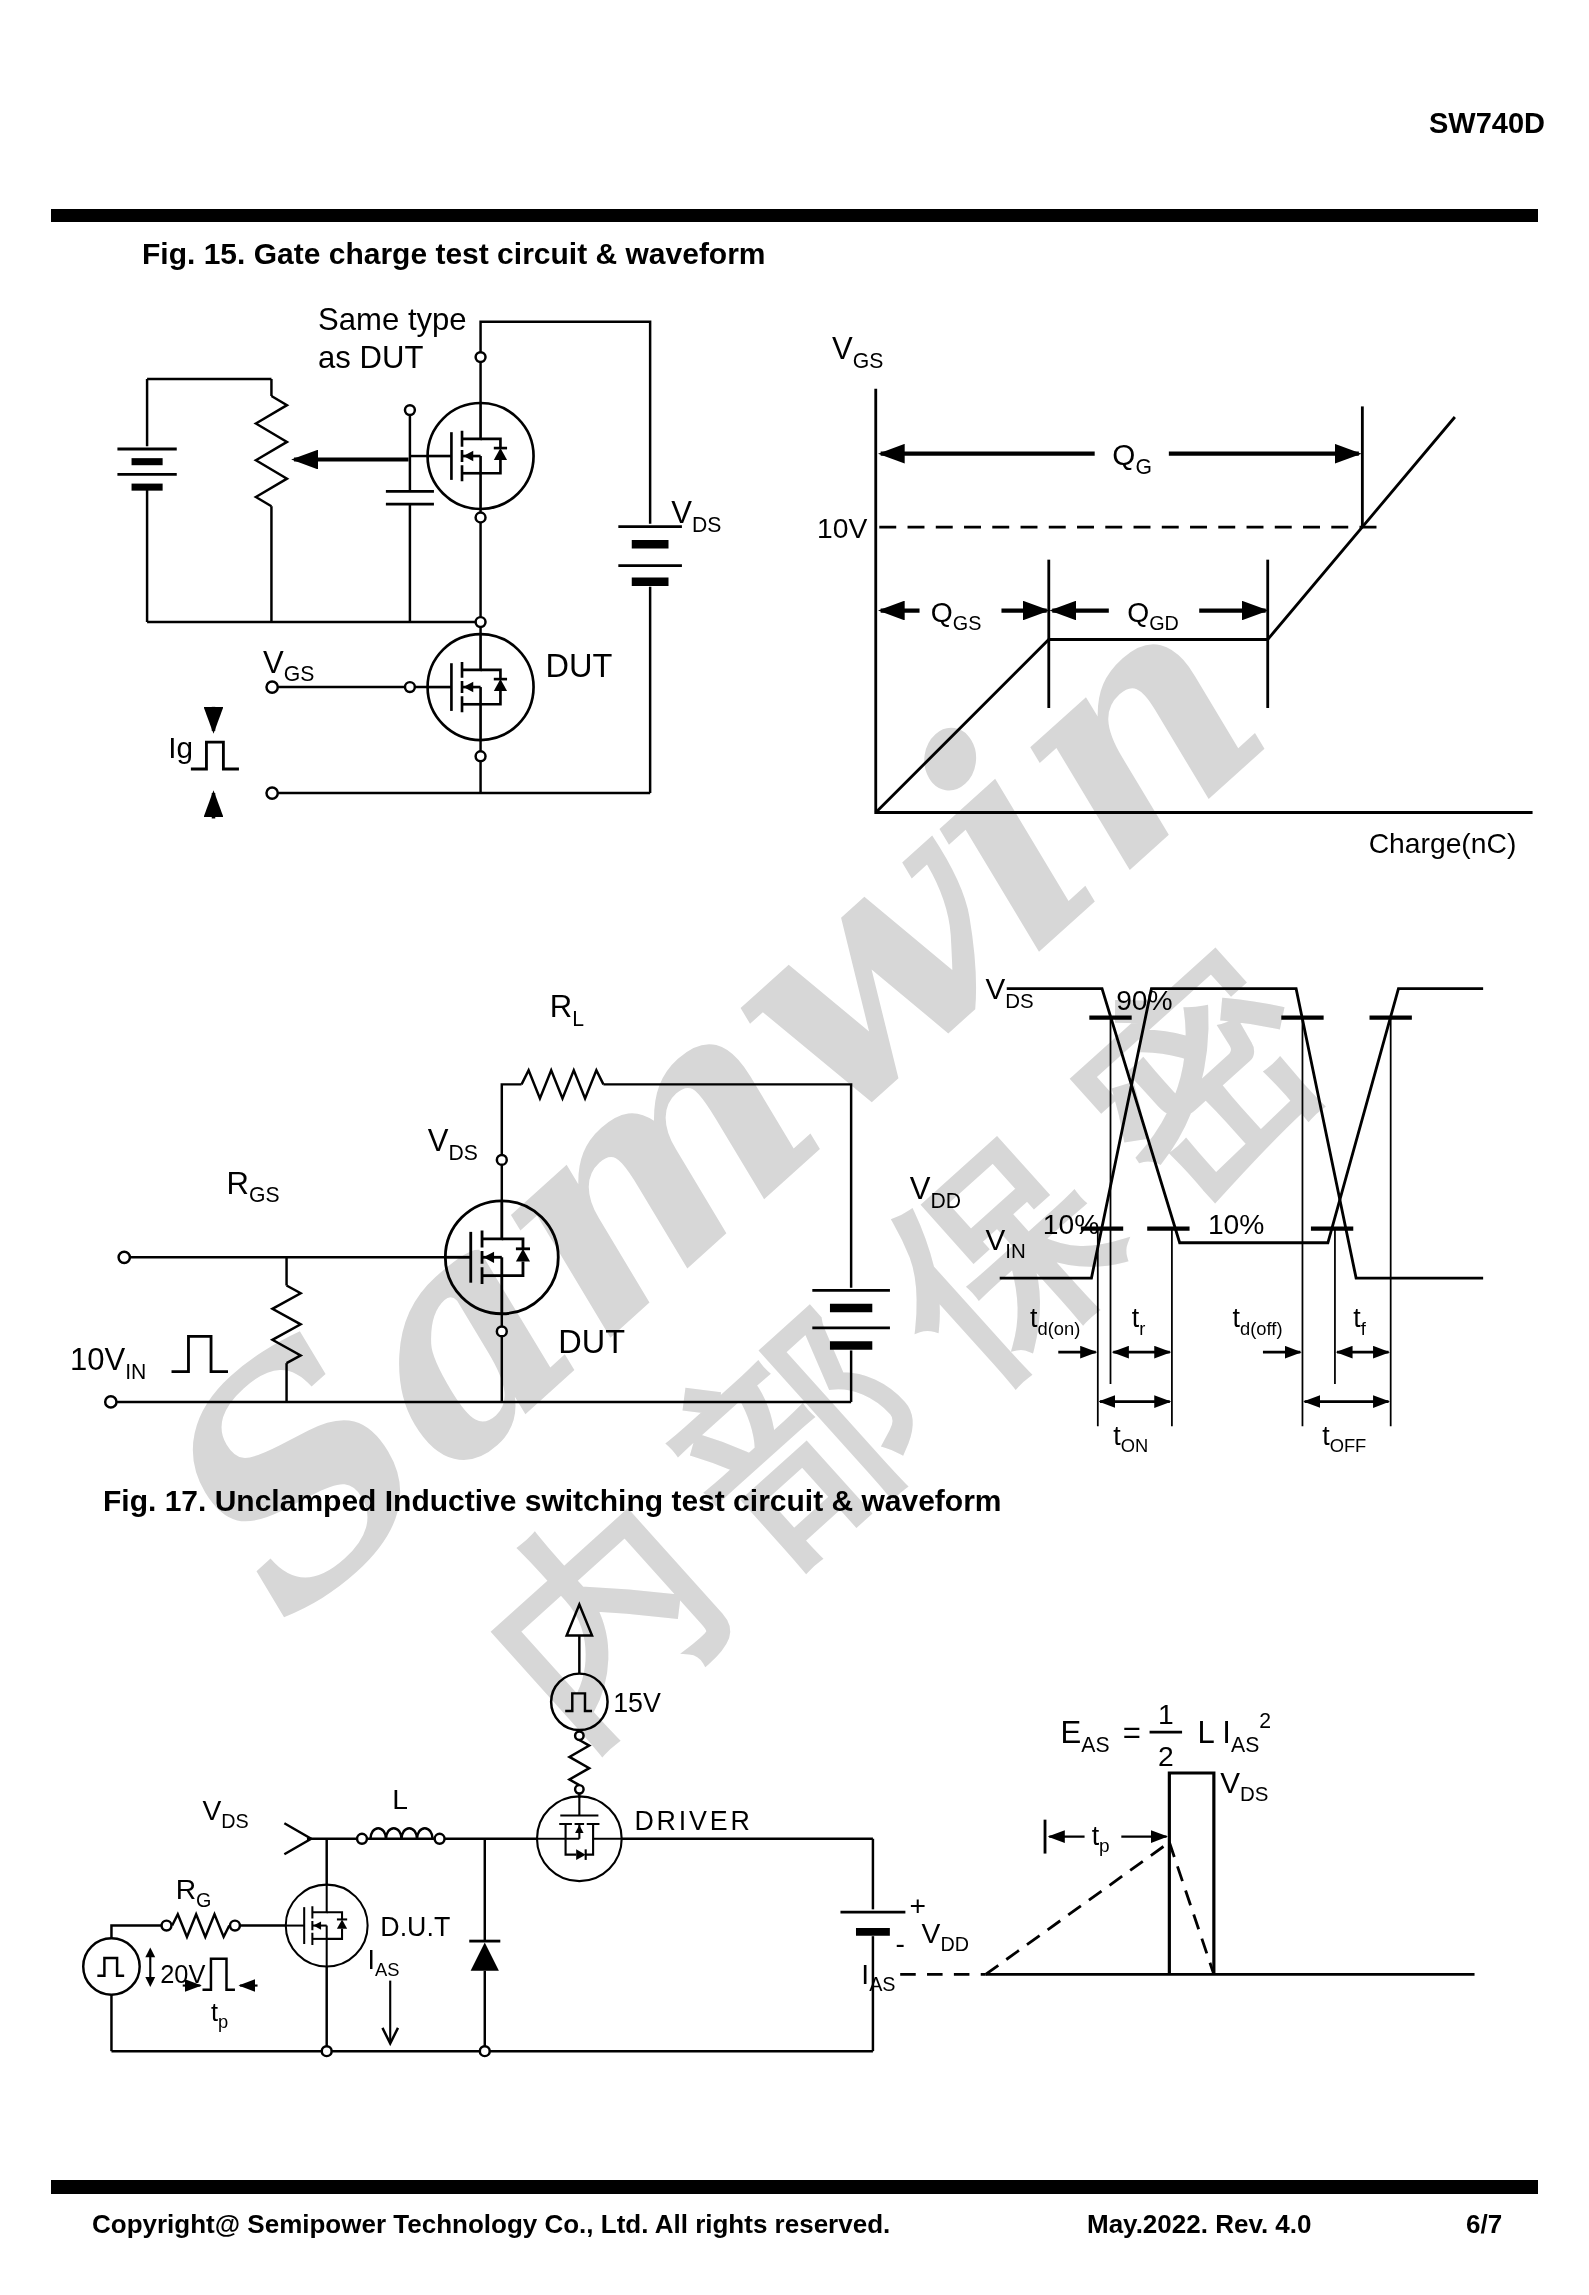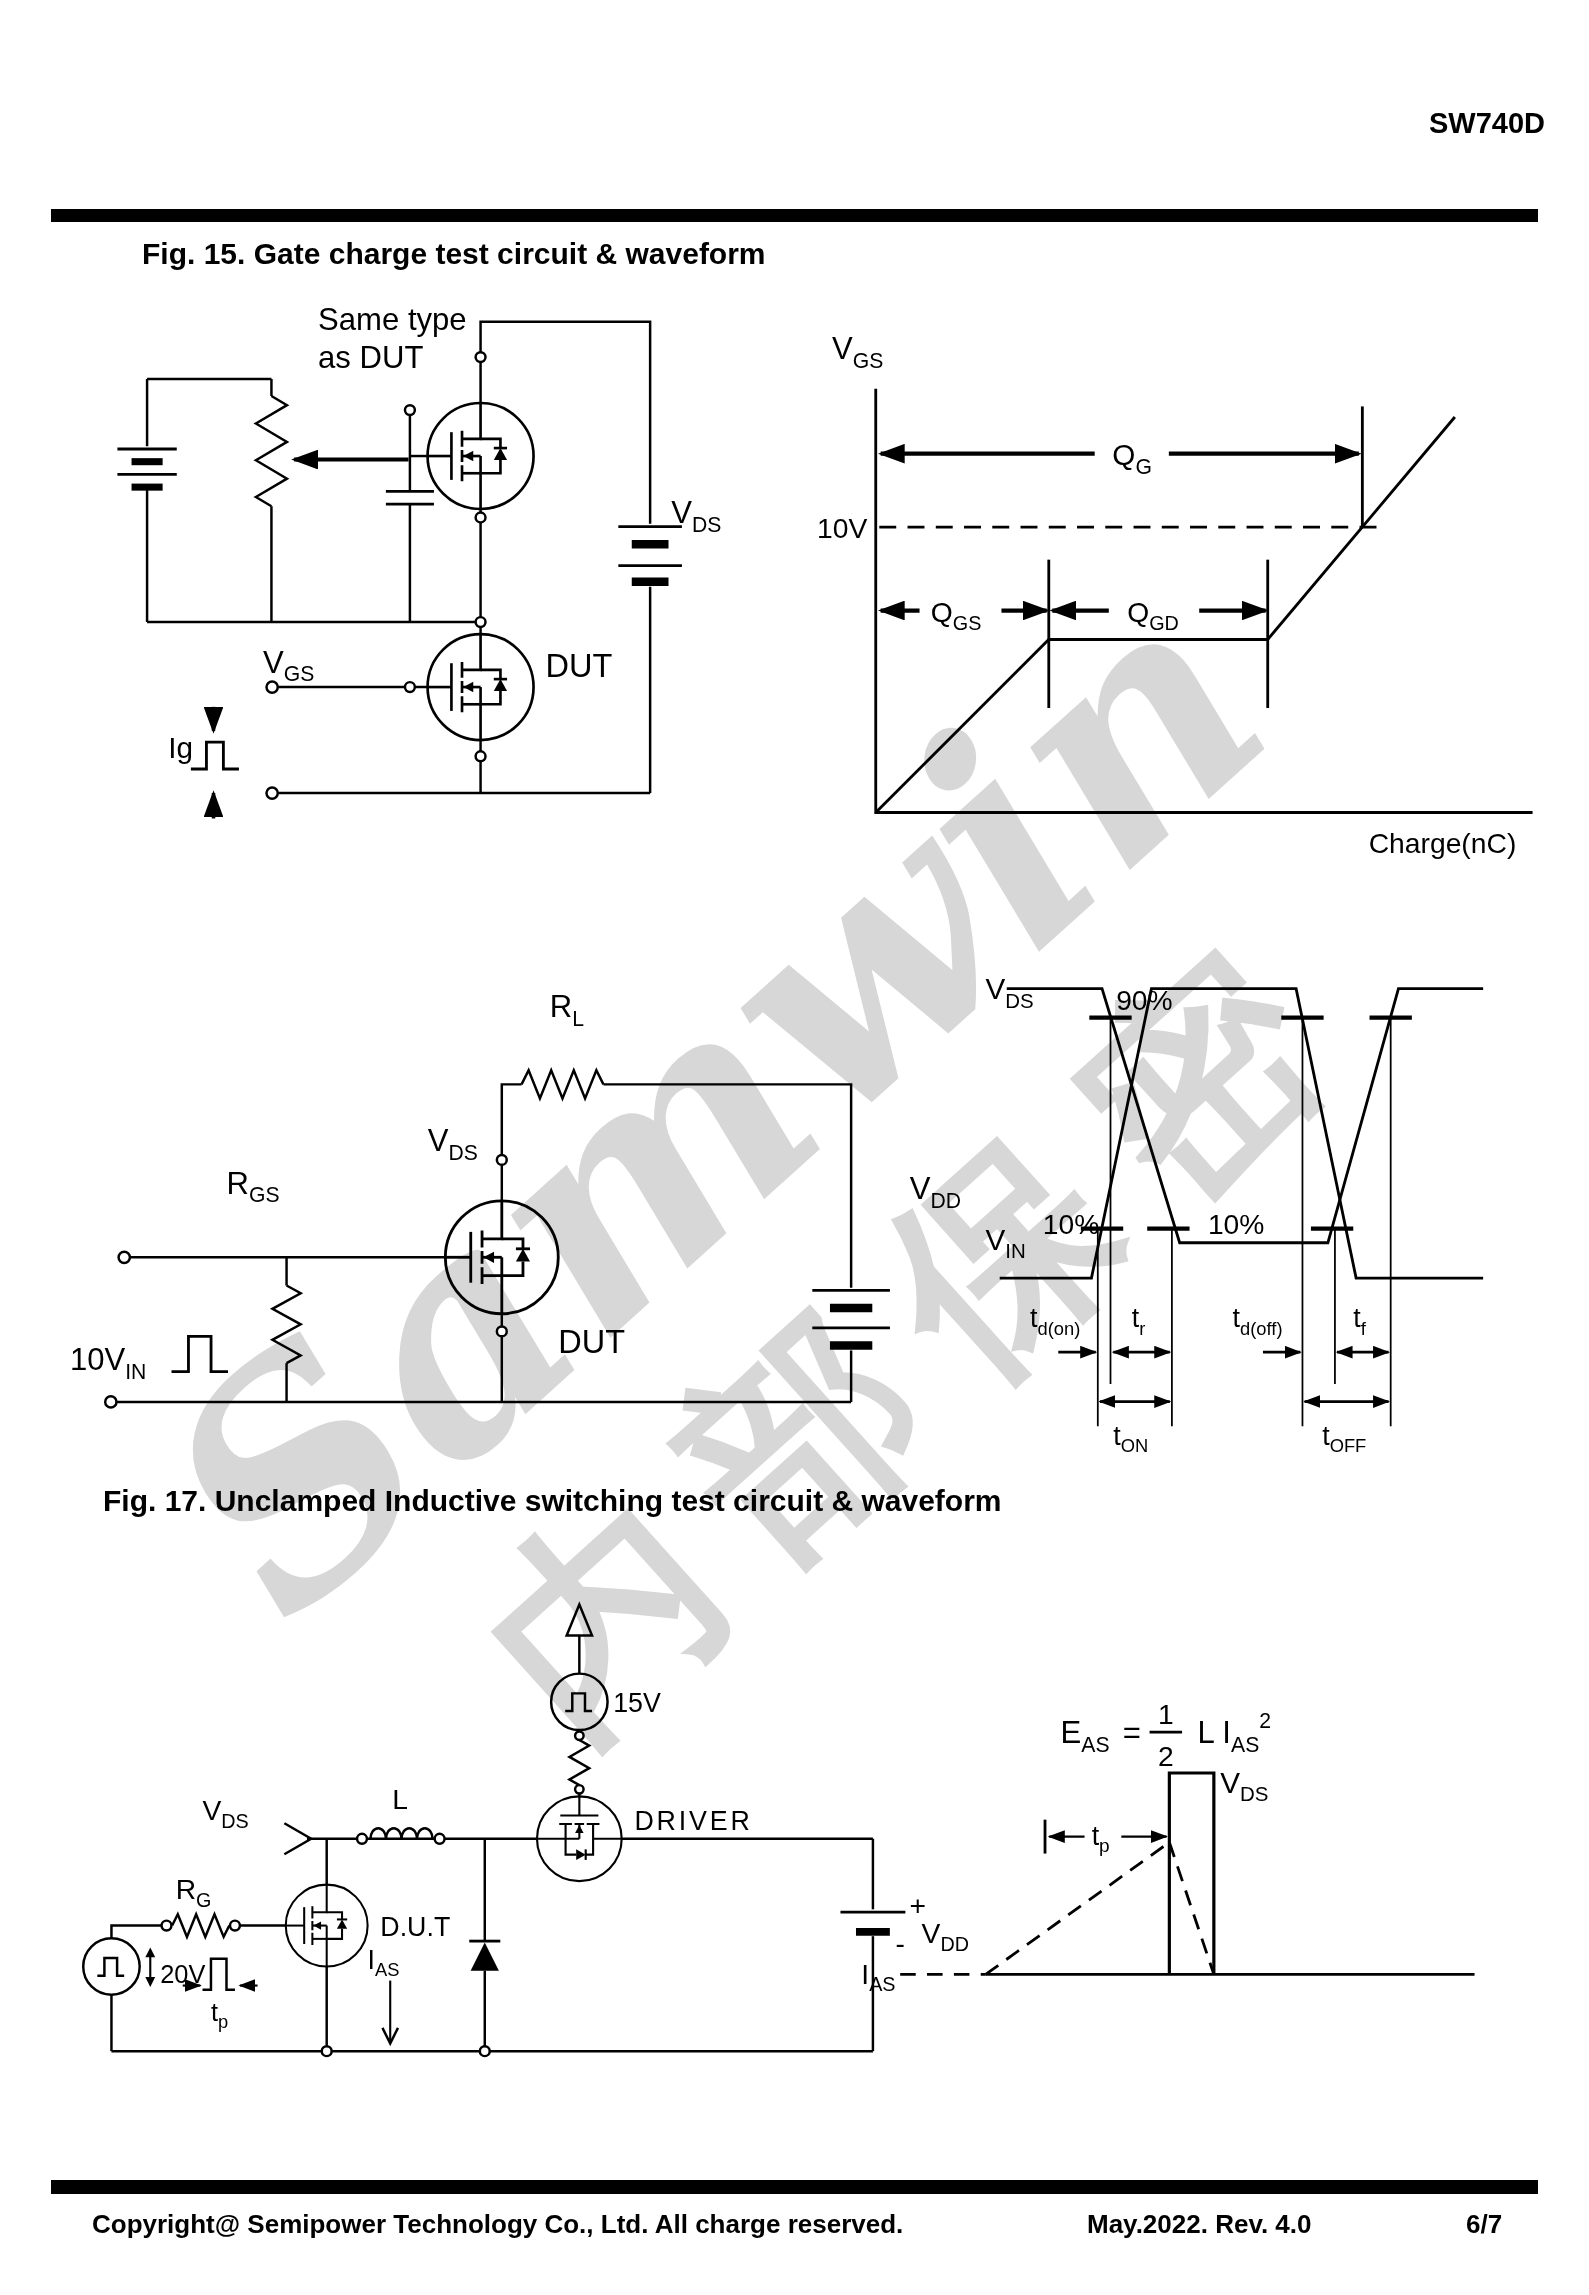--- a/index.html
+++ b/index.html
@@ -310,19 +310,19 @@
     <text x="410" y="118" font-size="44">=</text>
     <text x="471" y="90" font-size="40" text-anchor="middle">1</text>
     <text x="471" y="150" font-size="40" text-anchor="middle">2</text>
     <text x="516" y="118" font-size="44"><tspan>L I</tspan><tspan dy="12" font-size="30">AS</tspan><tspan dy="-34" font-size="30">2</tspan></text>
     <text x="548" y="188" font-size="42"><tspan>V</tspan><tspan dy="12" font-size="29">DS</tspan></text>
     <text x="366" y="262" font-size="38"><tspan>t</tspan><tspan dy="10" font-size="27">p</tspan></text>
     <text x="40" y="458" font-size="40"><tspan>I</tspan><tspan dy="11" font-size="28">AS</tspan></text>
   </svg>
 
   <div class="fbar"></div>
-  <div class="ftext" id="fcopy">Copyright@ Semipower Technology Co., Ltd. All charge reserved.</div>
+  <div class="ftext" id="fcopy">Copyright@ Semipower Technology Co., Ltd. All rights reserved.</div>
   <div class="ftext" id="frev">May.2022. Rev. 4.0</div>
   <div class="ftext" id="fpage">6/7</div>
 
   </div>
 </div>
 
 
 </body></html>

